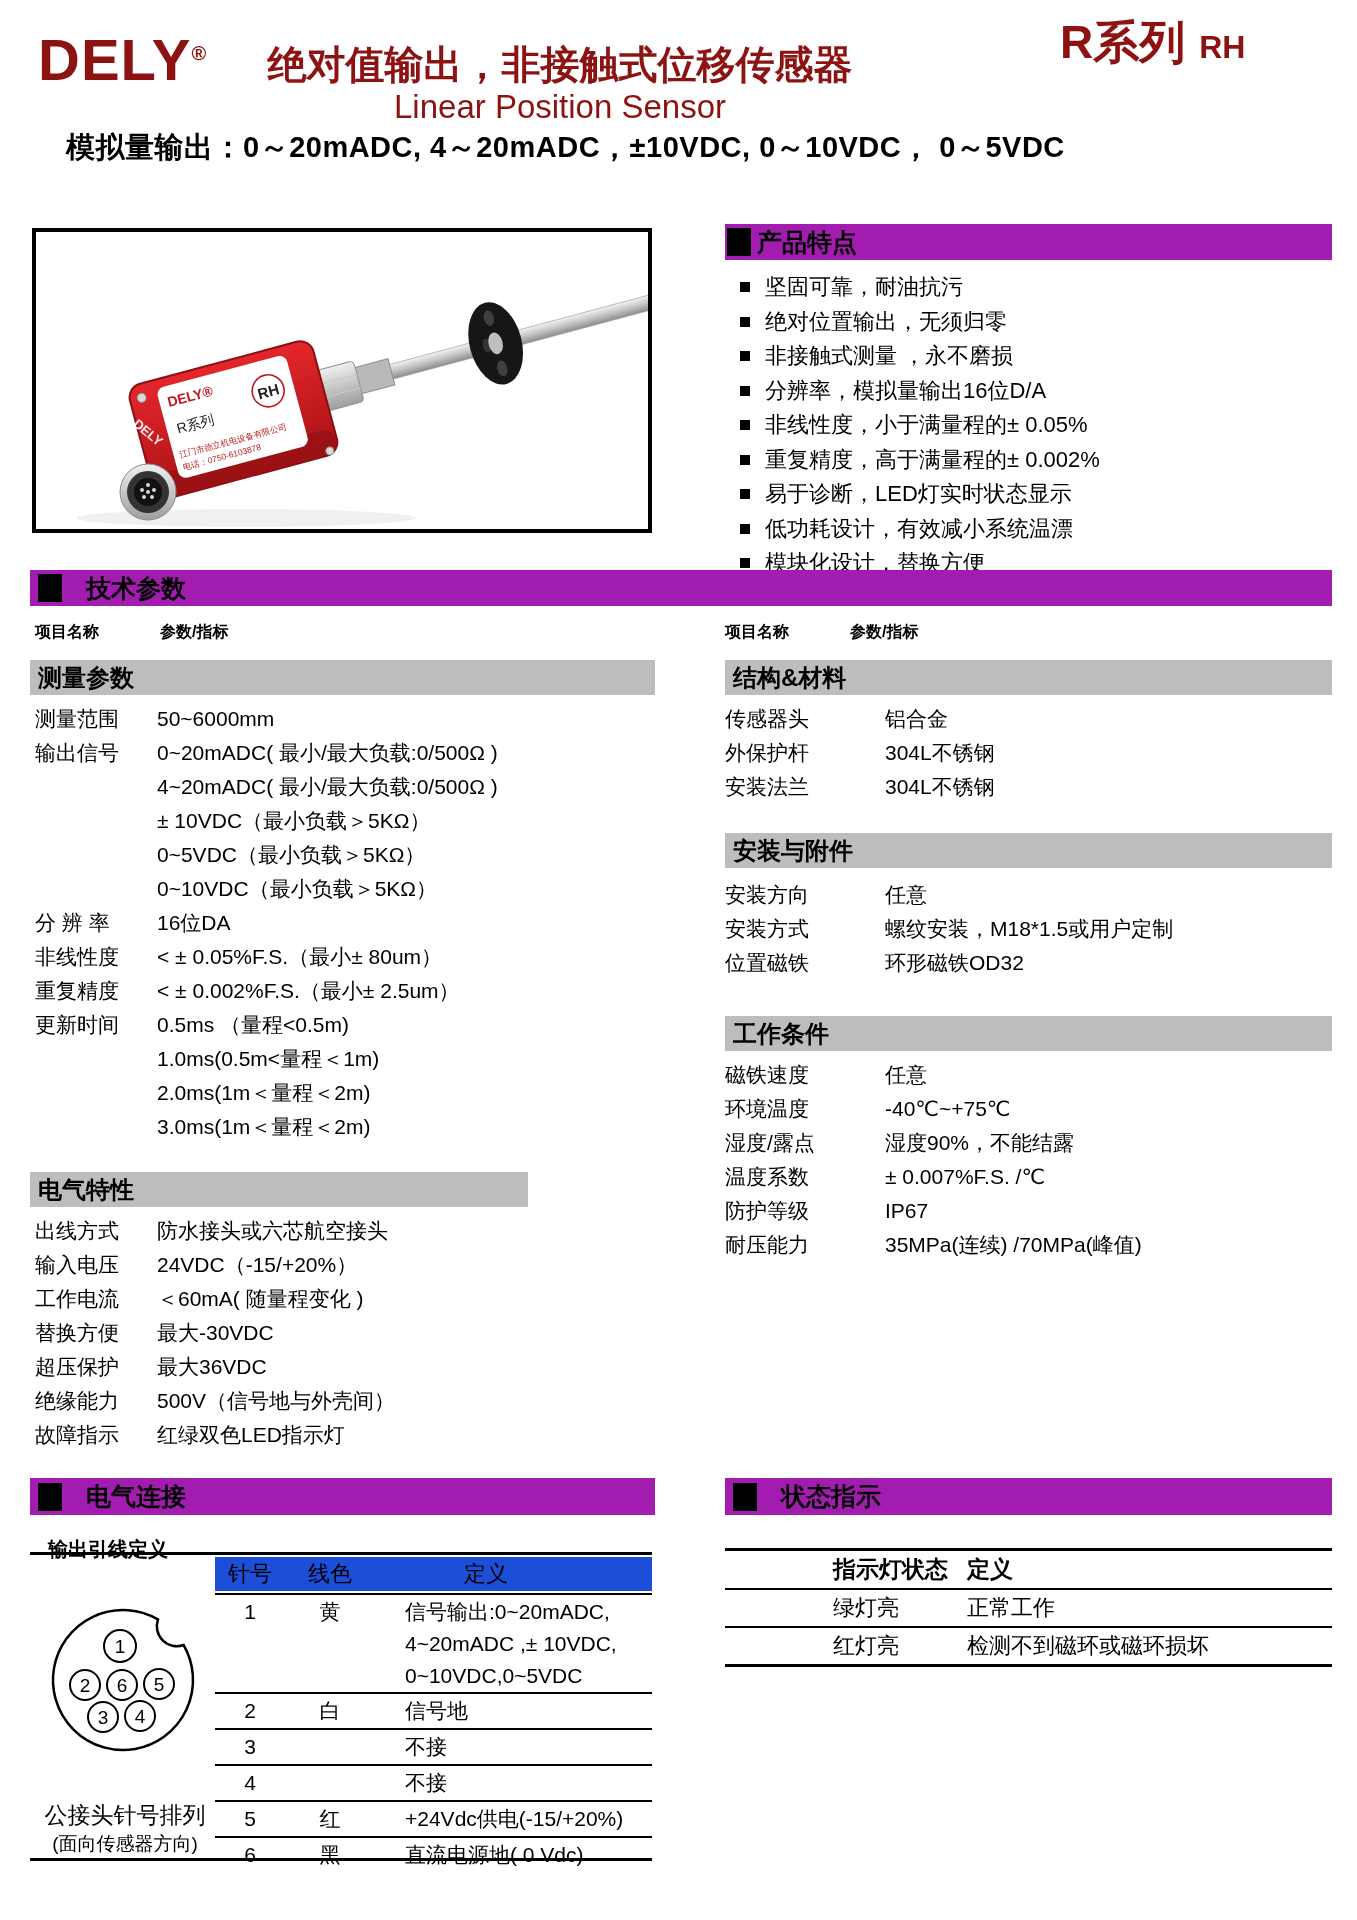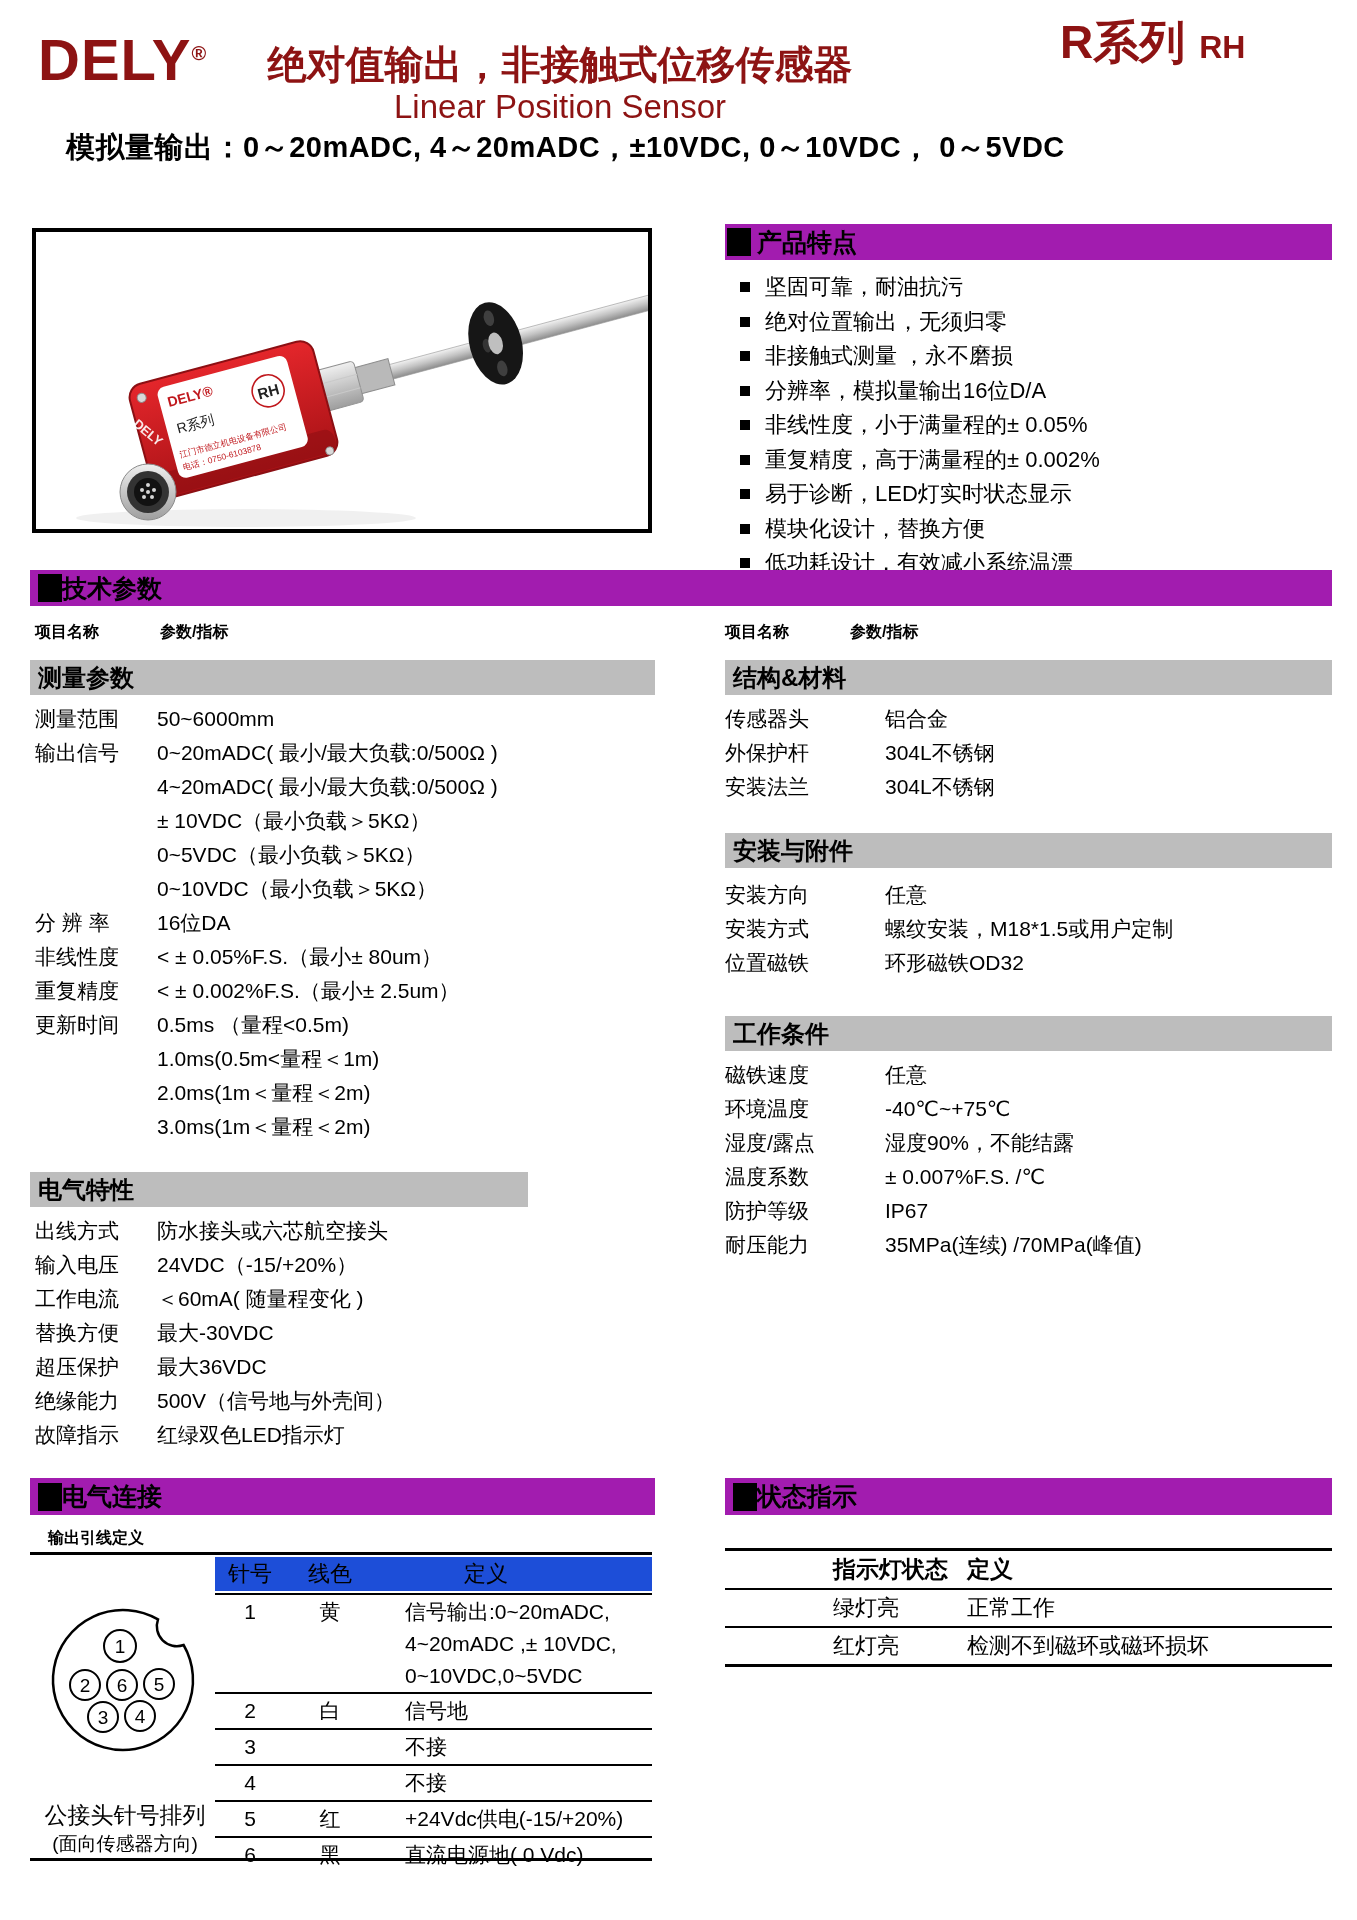--- a/index.html
+++ b/index.html
@@ -11,40 +11,40 @@
   .brand sup{font-size:20px;font-weight:bold;vertical-align:super;}
   .title-cn{left:250px;top:38px;width:620px;text-align:center;font-size:39px;font-weight:bold;color:#8d1313;}
   .title-en{left:250px;top:88px;width:620px;text-align:center;font-size:33px;color:#8d1313;}
   .series-box{left:1060px;top:12px;width:290px;color:#8d1313;white-space:nowrap;}
   .series-r{font-size:46px;font-weight:bold;}
   .series-rh{font-size:32px;font-weight:bold;margin-left:14px;}
   .subtitle{left:66px;top:128px;width:1240px;font-size:29px;font-weight:bold;letter-spacing:.5px;}
   
   .bar{background:#a21caf;display:flex;align-items:center;font-weight:bold;font-size:25px;}
   .sq{width:24px;height:28px;background:#000;flex:0 0 auto;}
-  .bar .bar-label{}
+  .bar .bar-label{margin-left:24px;}
   .bar .sq{margin-left:8px;}
   .bar.flush .sq{margin-left:2px;}
   .subbar{background:#bdbdbd;display:flex;align-items:center;font-weight:bold;font-size:24px;padding-left:8px;box-sizing:border-box;}
   
   .photo-box{left:32px;top:228px;width:620px;height:305px;border:4px solid #000;box-sizing:border-box;background:#fff;}
   .photo-box svg{display:block;width:100%;height:100%;}
   
   .feat-list{left:740px;top:270px;width:592px;}
   .feat{display:flex;align-items:center;line-height:34.5px;font-size:22px;}
   .bullet{width:10px;height:10px;background:#000;margin-right:15px;flex:0 0 auto;}
   
   .colhdr{display:flex;font-weight:bold;font-size:16px;}
   .colhdr .c1{width:125px;flex:0 0 auto;}
   .trow{display:flex;font-size:21px;line-height:34px;}
   .trow .tlabel{width:122px;flex:0 0 auto;}
   .trow.wide .tlabel{width:160px;}
   .trow .tvalue{flex:1;}
   
-  .subhead{font-size:16px;font-weight:bold;}
+  .subhead{font-size:20px;font-weight:bold;margin-top:8px;}
   .hline{background:#000;}
   .pin-header{background:#1d4ed8;display:flex;align-items:center;font-size:22px;font-weight:normal;box-sizing:border-box;}
   .pin-rows{font-size:21px;}
   .pin-row{display:flex;border-bottom:2px solid #000;min-height:35px;box-sizing:border-box;align-items:flex-start;}
   .pin-rows div.pin-row:last-of-type{border-bottom:none;}
   .col-pin{width:70px;text-align:center;line-height:34px;flex:0 0 auto;}
   .col-color{width:90px;text-align:center;line-height:34px;flex:0 0 auto;}
   .col-def{flex:1;padding-left:30px;line-height:32px;padding-top:1px;white-space:pre-line;}
   .col-def-h{flex:1;text-align:center;padding-right:55px;}
   .conn-caption{text-align:center;}
@@ -156,25 +156,25 @@
     <div class="feat">
       <span class="bullet"></span>
       <span>重复精度，高于满量程的± 0.002%</span>
     </div>
     <div class="feat">
       <span class="bullet"></span>
       <span>易于诊断，LED灯实时状态显示</span>
     </div>
     <div class="feat">
       <span class="bullet"></span>
+      <span>低功耗设计，有效减小系统温漂</span>
+    </div>
+    <div class="feat">
+      <span class="bullet"></span>
       <span>模块化设计，替换方便</span>
-    </div>
-    <div class="feat">
-      <span class="bullet"></span>
-      <span>低功耗设计，有效减小系统温漂</span>
     </div>
 </div>
 
 <div class="abs bar" style="left:30px;top:570px;width:1302px;height:36px;">
   <span class="sq"></span>
   <span class="bar-label">技术参数</span>
 </div>
 
 <div class="abs colhdr" style="left:35px;top:622px;width:600px;">
   <span class="c1">项目名称</span>

